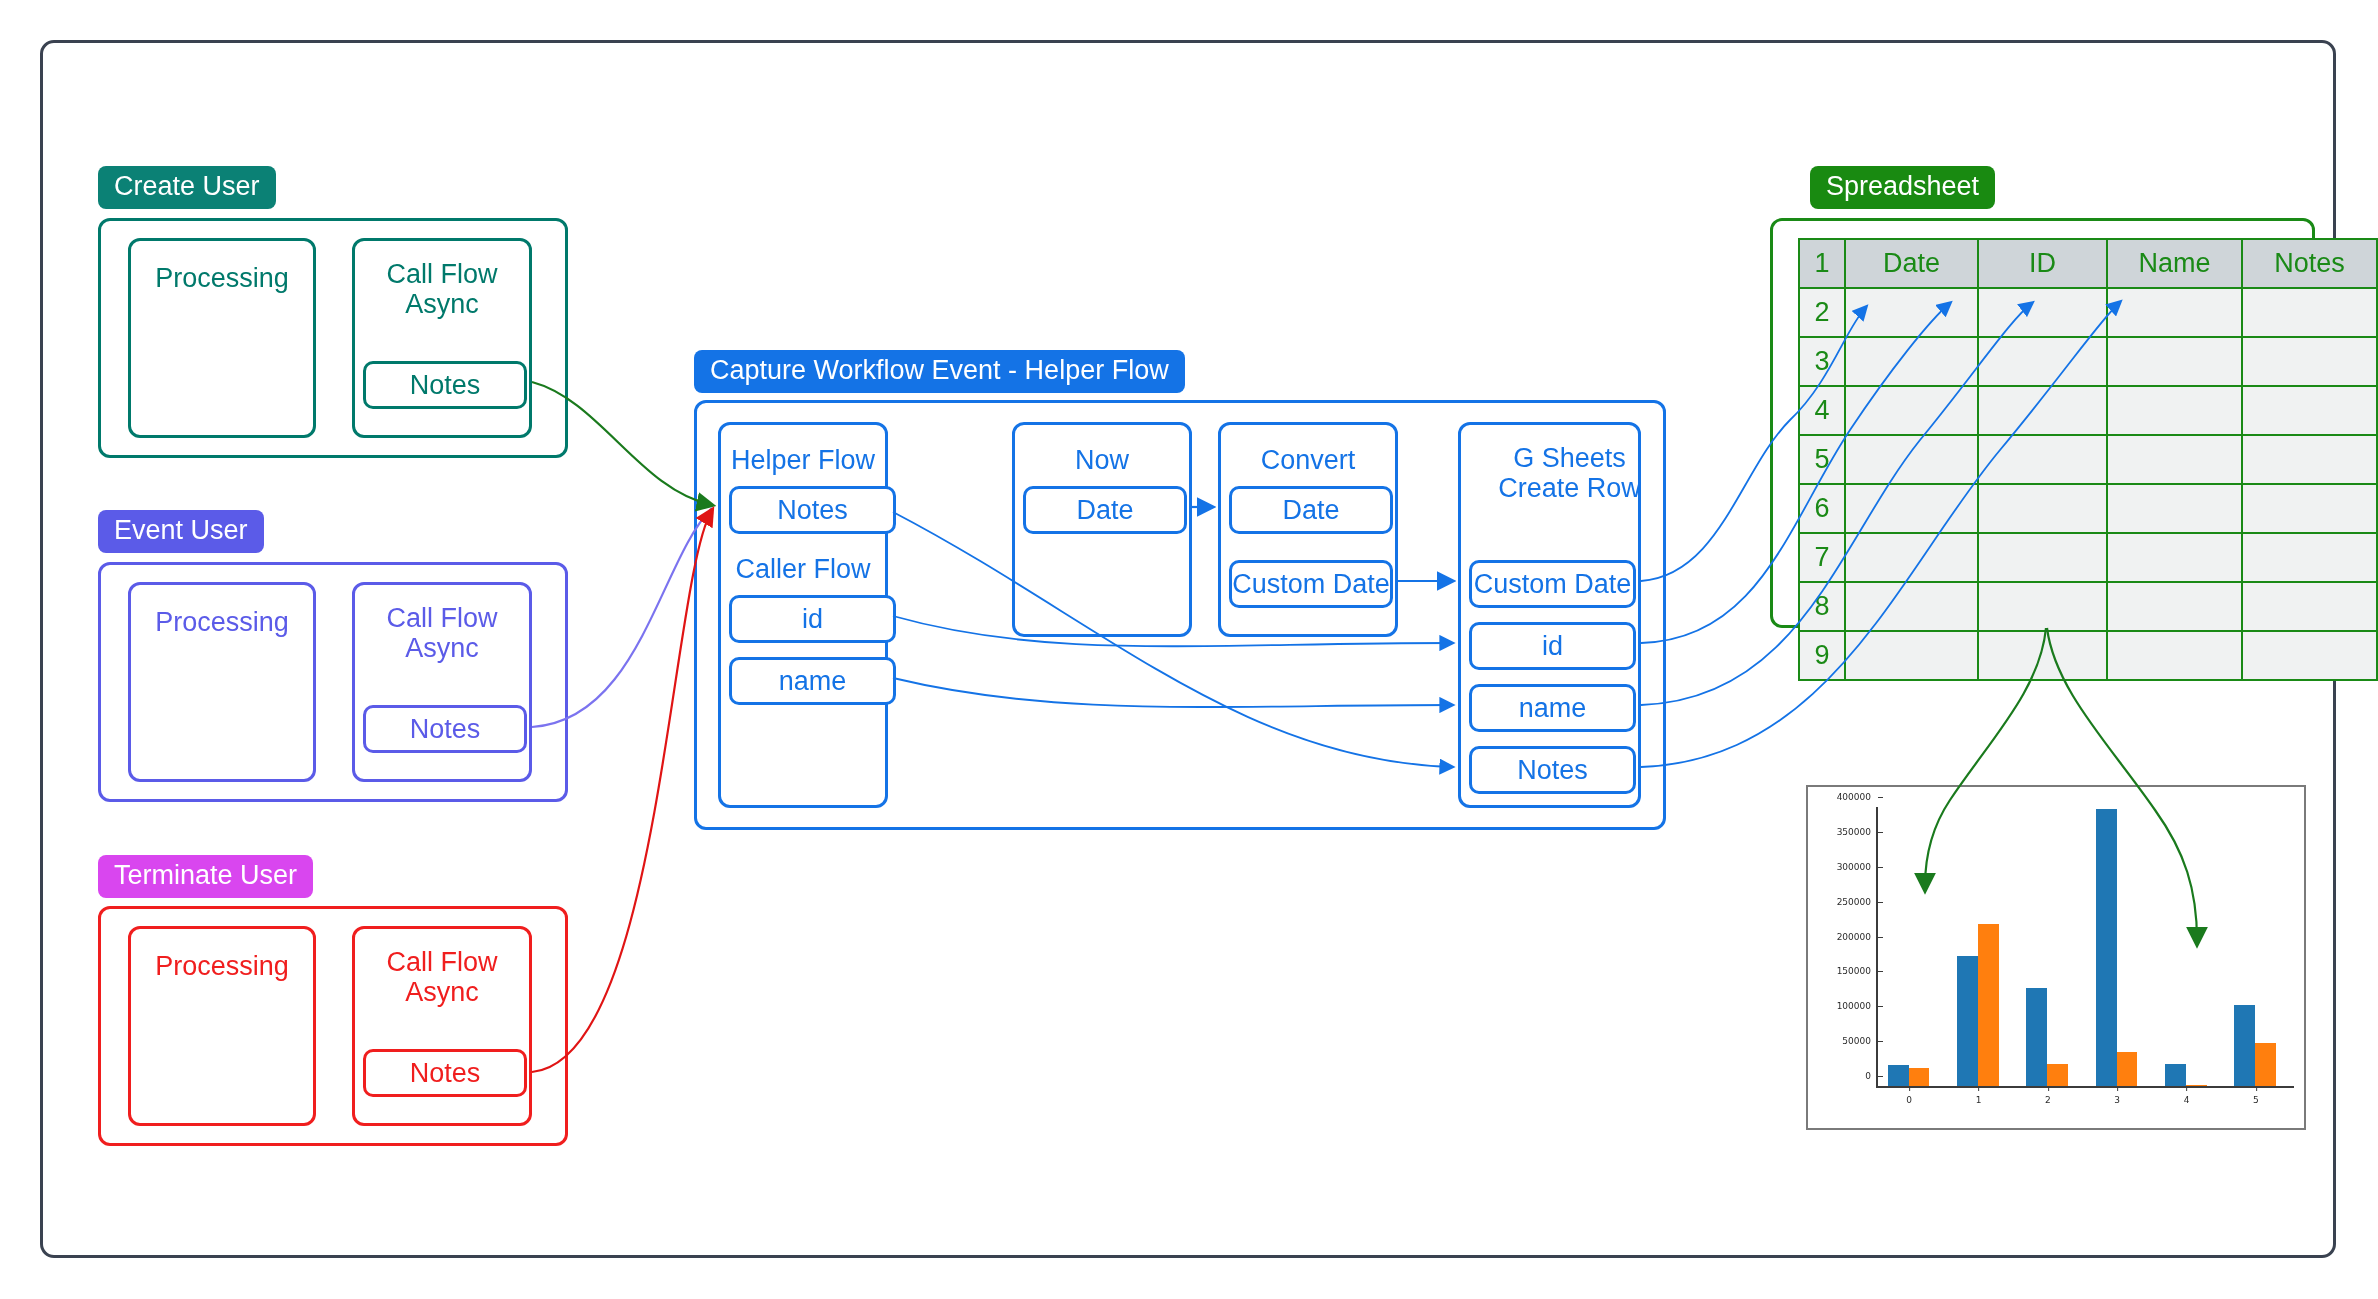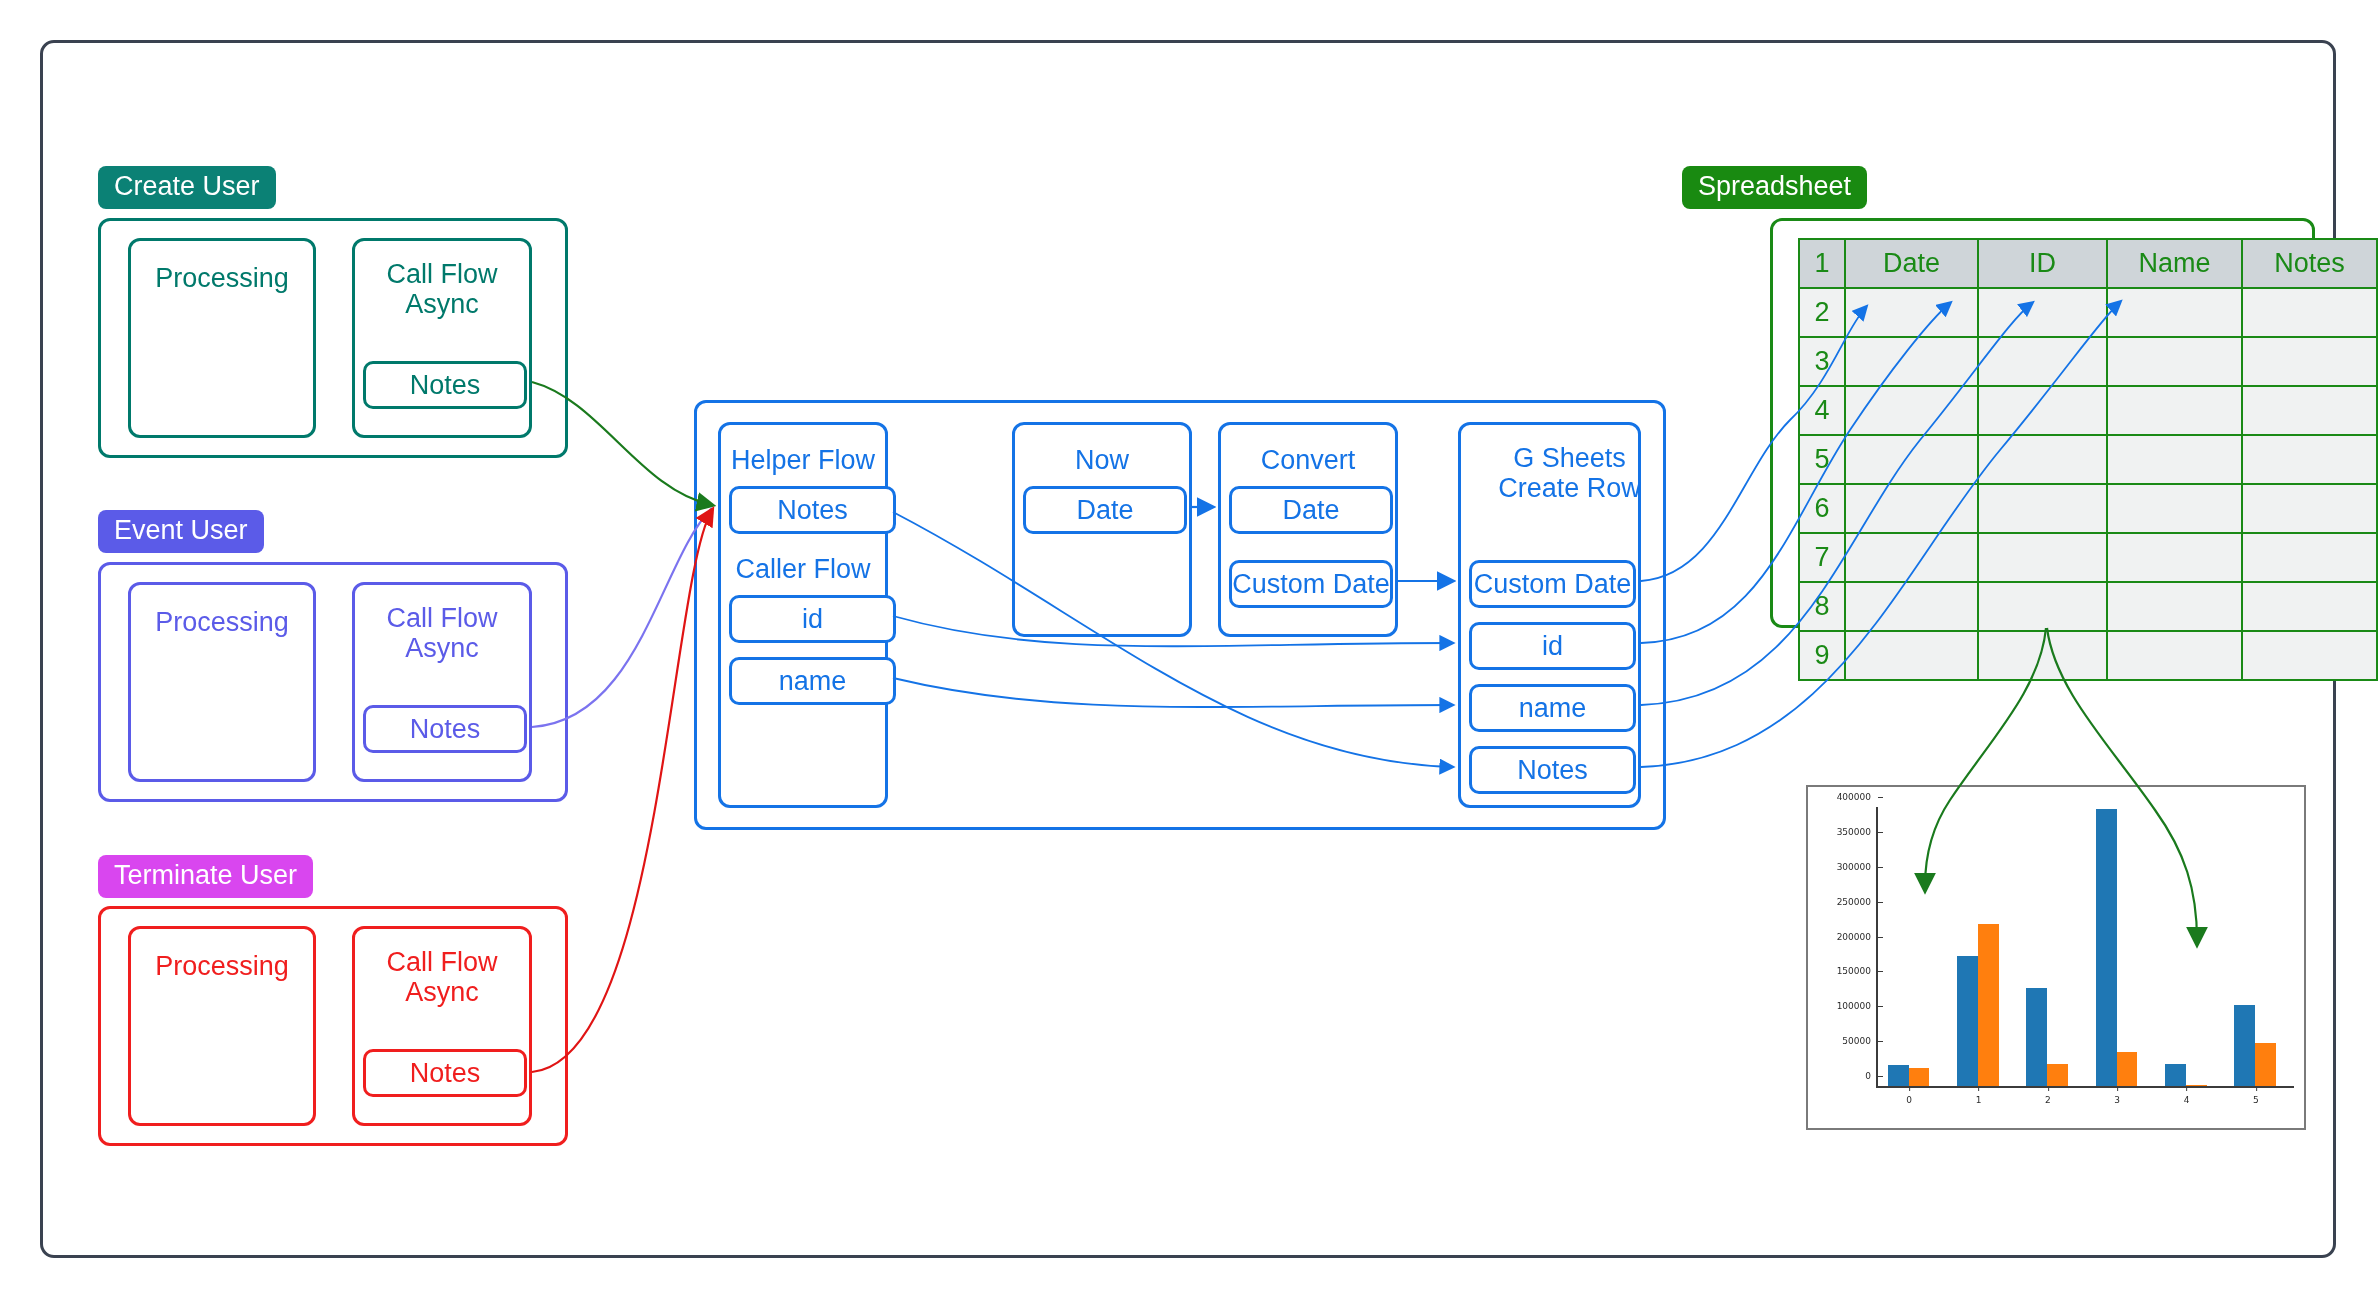--- a/index.html
+++ b/index.html
@@ -88,20 +88,21 @@
   <div class="badge c-red-bg" style="left:98px;top:855px;">Terminate User</div>
   <div class="group-box c-red" style="left:98px;top:906px;width:470px;height:240px;"></div>
   <div class="node c-red" style="left:128px;top:926px;width:188px;height:200px;">
     <div class="node-title" style="top:22px;">Processing</div>
   </div>
   <div class="node c-red" style="left:352px;top:926px;width:180px;height:200px;">
     <div class="node-title" style="top:18px;">Call Flow Async</div>
     <div class="field c-red" style="left:8px;top:120px;width:164px;height:48px;">Notes</div>
   </div>
 
+  <div class="badge c-blue-bg" style="left:694px;top:350px;">Capture Workflow Event - Helper Flow</div>
   <div class="group-box c-blue" style="left:694px;top:400px;width:972px;height:430px;"></div>
 
   <div class="node c-blue" style="left:718px;top:422px;width:170px;height:386px;">
     <div class="node-title" style="top:20px;">Helper Flow</div>
     <div class="field c-blue" style="left:8px;top:61px;width:167px;height:48px;">Notes</div>
     <div class="node-title" style="top:129px;">Caller Flow</div>
     <div class="field c-blue" style="left:8px;top:170px;width:167px;height:48px;">id</div>
     <div class="field c-blue" style="left:8px;top:232px;width:167px;height:48px;">name</div>
   </div>
 
@@ -117,21 +118,21 @@
   </div>
 
   <div class="node c-blue" style="left:1458px;top:422px;width:183px;height:386px;">
     <div class="node-title" style="top:18px;padding-left:20px;">G Sheets Create Row</div>
     <div class="field c-blue" style="left:8px;top:135px;width:167px;height:48px;">Custom Date</div>
     <div class="field c-blue" style="left:8px;top:197px;width:167px;height:48px;">id</div>
     <div class="field c-blue" style="left:8px;top:259px;width:167px;height:48px;">name</div>
     <div class="field c-blue" style="left:8px;top:321px;width:167px;height:48px;">Notes</div>
   </div>
 
-  <div class="badge c-green-bg" style="left:1682px;top:166px;">Spreadsheet</div>
+  <div class="badge c-green-bg" style="left:1810px;top:166px;">Spreadsheet</div>
   <div class="group-box c-green" style="left:1770px;top:218px;width:545px;height:410px;"></div>
   <div class="sheet-wrap" style="left:1798px;top:238px;">
     <table class="sheet">
       <tbody id="sheet-body">
           <tr>
             <td class="rownum">1</td>
             <td class="colcell">Date</td>
             <td class="colcell">ID</td>
             <td class="colcell">Name</td>
             <td class="colcell">Notes</td>

